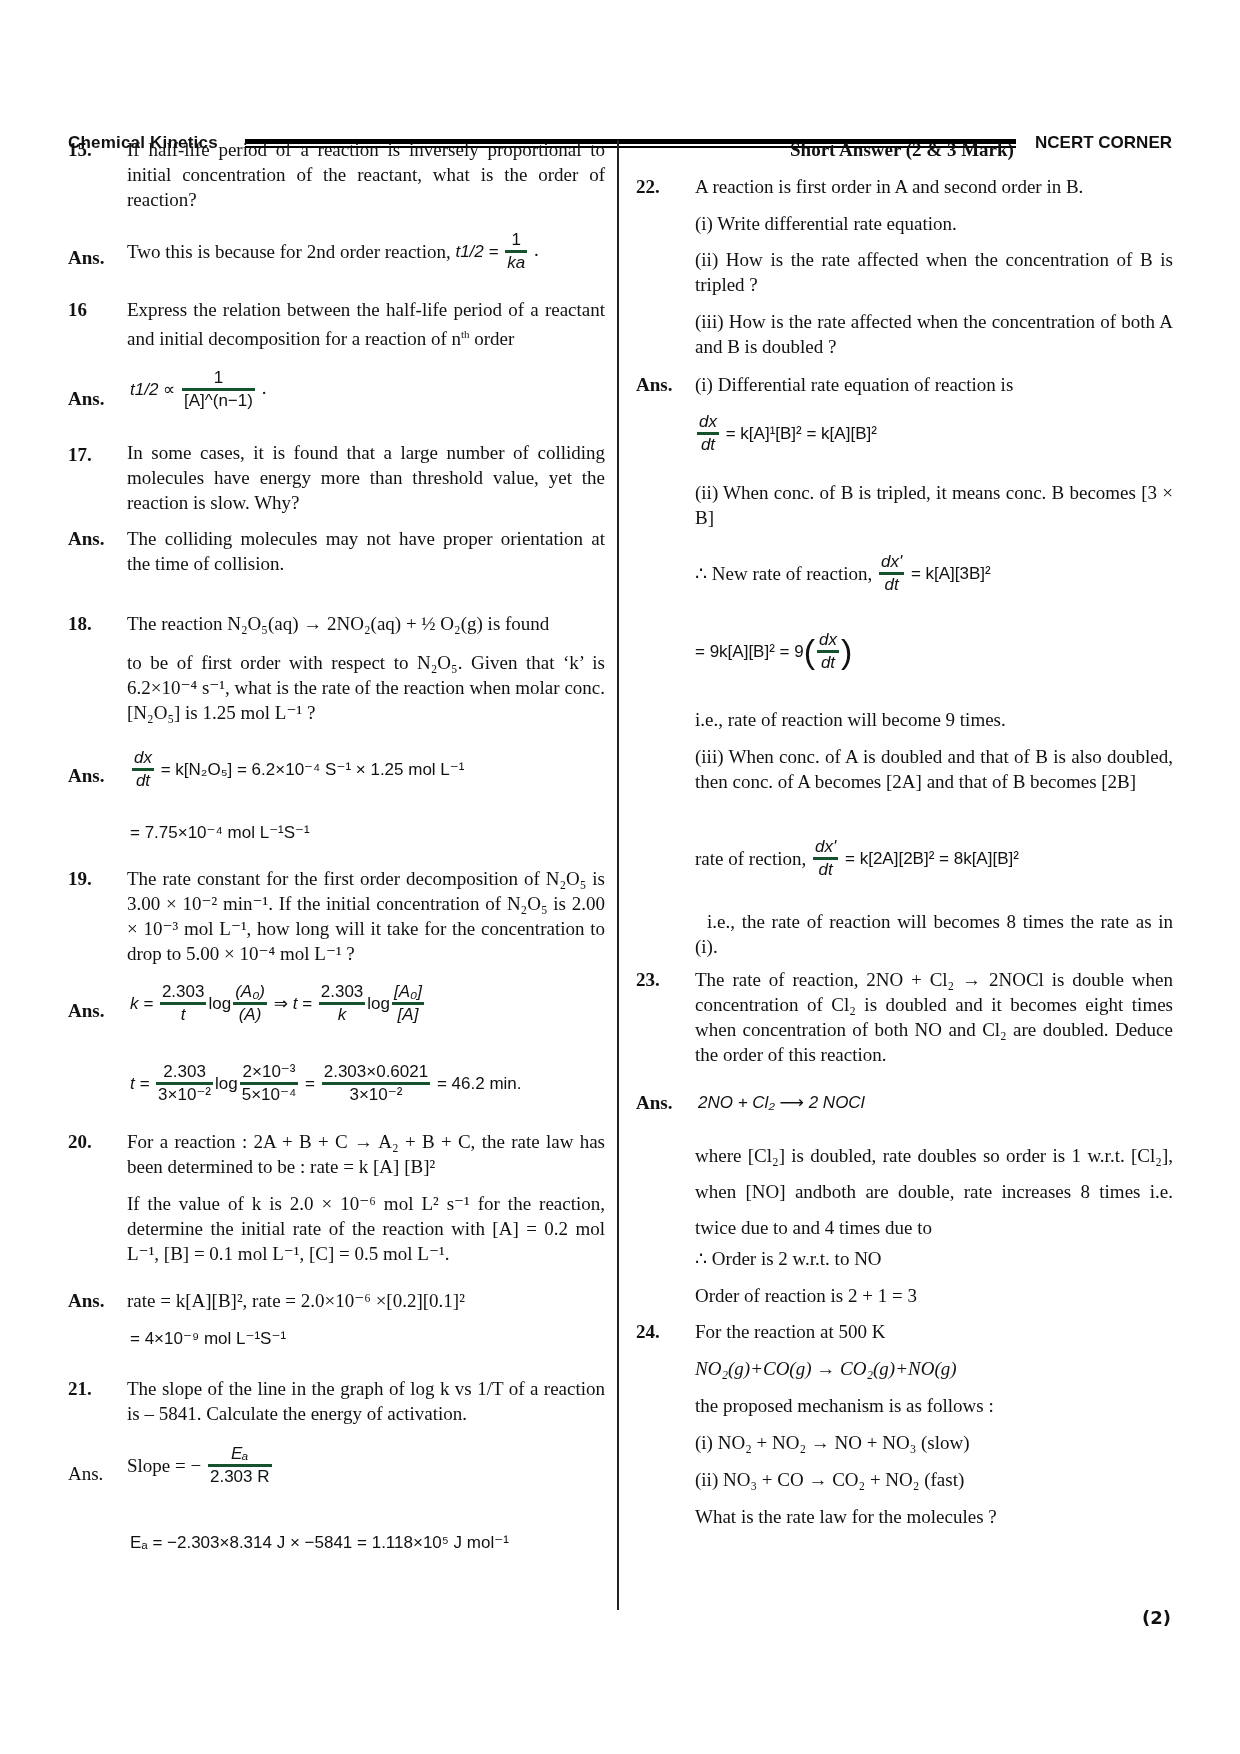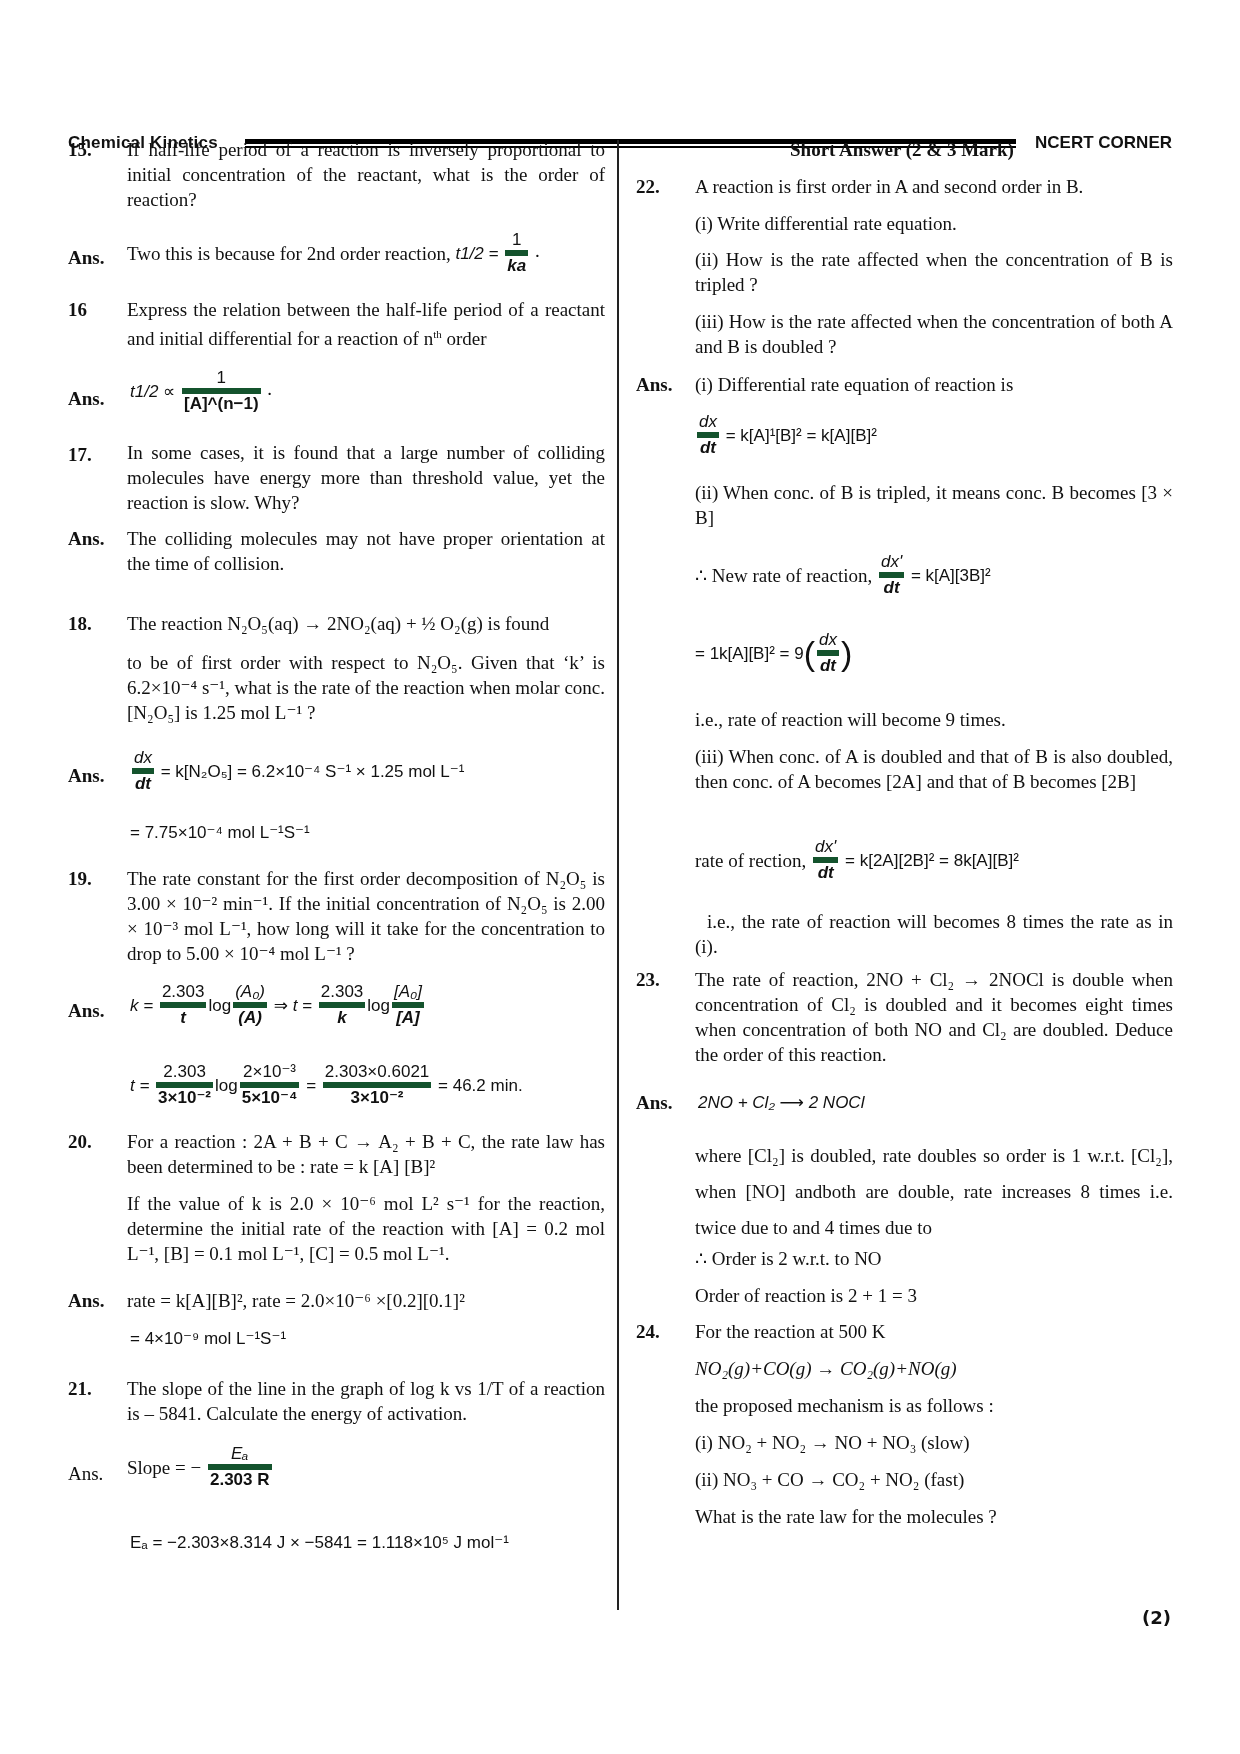--- a/index.html
+++ b/index.html
@@ -14,21 +14,21 @@
   .hdr-rule2 { position: absolute; left: 177px; right: 156px; top: 13px; height: 2px; background: #000; }
   .vline { position: absolute; left: 617px; top: 140px; width: 2px; height: 1470px; background: #222; }
   .col { position: absolute; font-size: 19px; line-height: 25px; }
   .blk { position: absolute; }
   .num { position: absolute; font-weight: bold; font-size: 19px; }
   .txt { position: absolute; text-align: justify; }
   .m { font-family: "Liberation Sans", "DejaVu Sans", sans-serif; font-size: 17px; }
   .i { font-style: italic; }
   .frac { display: inline-block; vertical-align: middle; text-align: center; margin: 0 2px; }
   .frac > span { display: block; line-height: 20px; padding: 0 2px; }
-  .frac > span.bot { border-top: 6px solid #14532d; font-weight: bold; }
+  .frac > span.bot { border-top: 3px solid #14532d; }
   sup { font-size: 11px; }
   .sect { position: absolute; left: 790px; top: 139px; font-weight: bold; font-size: 19px; }
   .pgno { position: absolute; left: 1142px; top: 1607px; font-family: "DejaVu Sans", sans-serif;
           font-weight: bold; font-size: 18px; }
 </style>
 </head>
 <body>
 
 <div class="hdr">
   <span class="hdr-left">Chemical Kinetics</span>
@@ -52,21 +52,21 @@
       <span class="m i" style="vertical-align:middle;">t1/2 =</span>
       <span class="frac m">
         <span>1</span>
         <span class="bot i">ka</span>
       </span> .
     </div>
   </div>
 
   <div class="blk" style="left:68px;top:297px;width:537px;">
     <span class="num" style="left:0;top:0;">16</span>
-    <div class="txt" style="left:59px;top:0;width:478px;"><span>Express the relation between the half-life period of a reactant and initial differential for a reaction of n</span><sup>th</sup><span> order</span></div>
+    <div class="txt" style="left:59px;top:0;width:478px;"><span>Express the relation between the half-life period of a reactant and initial decomposition for a reaction of n</span><sup>th</sup><span> order</span></div>
   </div>
   <div class="blk" style="left:68px;top:368px;width:537px;">
     <span class="num" style="left:0;top:18px;">Ans.</span>
     <div style="position:absolute;left:62px;top:0;white-space:nowrap;">
       <span class="m i" style="vertical-align:middle;">t1/2 ∝</span>
       <span class="frac m">
         <span>1</span>
         <span class="bot">[A]^(n−1)</span>
       </span> .
     </div>
@@ -162,21 +162,21 @@
       <span class="frac i"><span>dx</span><span class="bot">dt</span></span>
       <span style="vertical-align:middle;">= k[A]¹[B]² = k[A][B]²</span>
     </div>
     <div class="txt" style="left:59px;top:108px;width:478px;">(ii) When conc. of B is tripled, it means conc. B becomes [3 × B]</div>
     <div style="position:absolute;left:59px;top:180px;white-space:nowrap;">
       <span style="vertical-align:middle;">∴ New rate of reaction,</span>
       <span class="frac m i"><span>dx'</span><span class="bot">dt</span></span>
       <span class="m" style="vertical-align:middle;">= k[A][3B]²</span>
     </div>
     <div class="m" style="position:absolute;left:59px;top:258px;white-space:nowrap;">
-      <span style="vertical-align:middle;">= 1k[A][B]² = 9</span><span style="vertical-align:middle;font-size:34px;font-weight:100;">(</span><span class="frac i"><span>dx</span><span class="bot">dt</span></span><span style="vertical-align:middle;font-size:34px;font-weight:100;">)</span>
+      <span style="vertical-align:middle;">= 9k[A][B]² = 9</span><span style="vertical-align:middle;font-size:34px;font-weight:100;">(</span><span class="frac i"><span>dx</span><span class="bot">dt</span></span><span style="vertical-align:middle;font-size:34px;font-weight:100;">)</span>
     </div>
     <div class="txt" style="left:59px;top:335px;width:478px;">i.e., rate of reaction will become 9 times.</div>
     <div class="txt" style="left:59px;top:372px;width:478px;">(iii)      When conc. of A is doubled and that of B is also doubled, then conc. of A becomes [2A] and that of B becomes [2B]</div>
     <div style="position:absolute;left:59px;top:465px;white-space:nowrap;">
       <span style="vertical-align:middle;">rate of rection,</span>
       <span class="frac m i"><span>dx'</span><span class="bot">dt</span></span>
       <span class="m" style="vertical-align:middle;">= k[2A][2B]² = 8k[A][B]²</span>
     </div>
     <div class="txt" style="left:59px;top:537px;width:478px;text-indent:12px;">i.e., the rate of reaction will becomes 8 times the rate as in (i).</div>
   </div>

